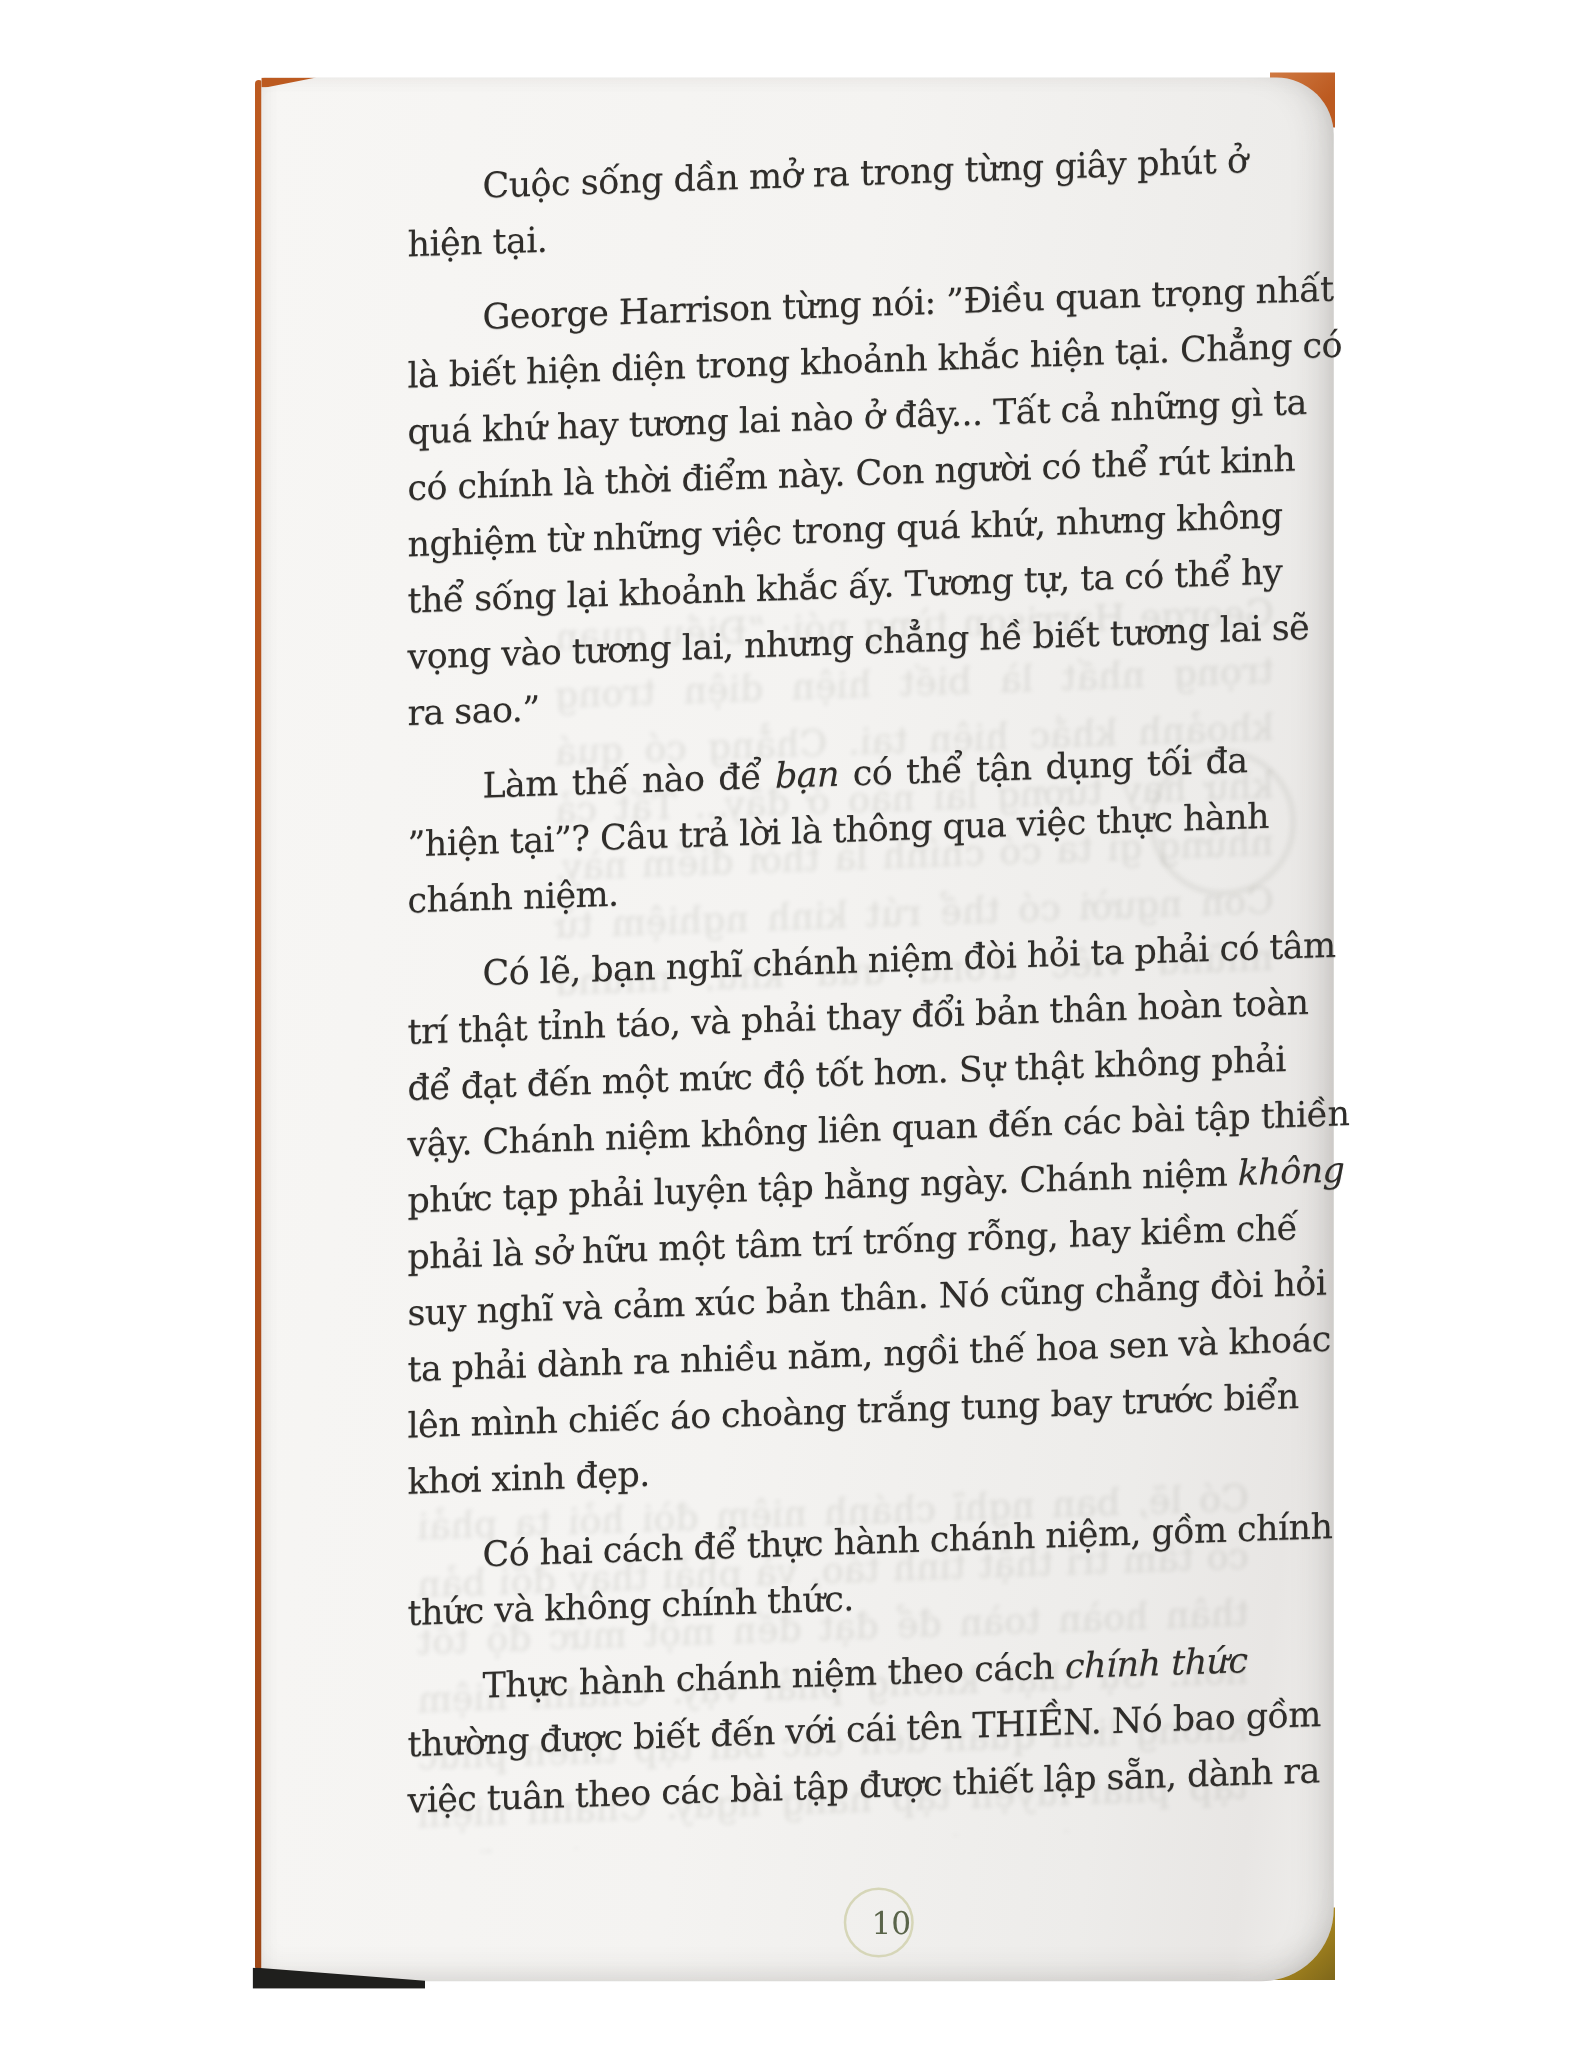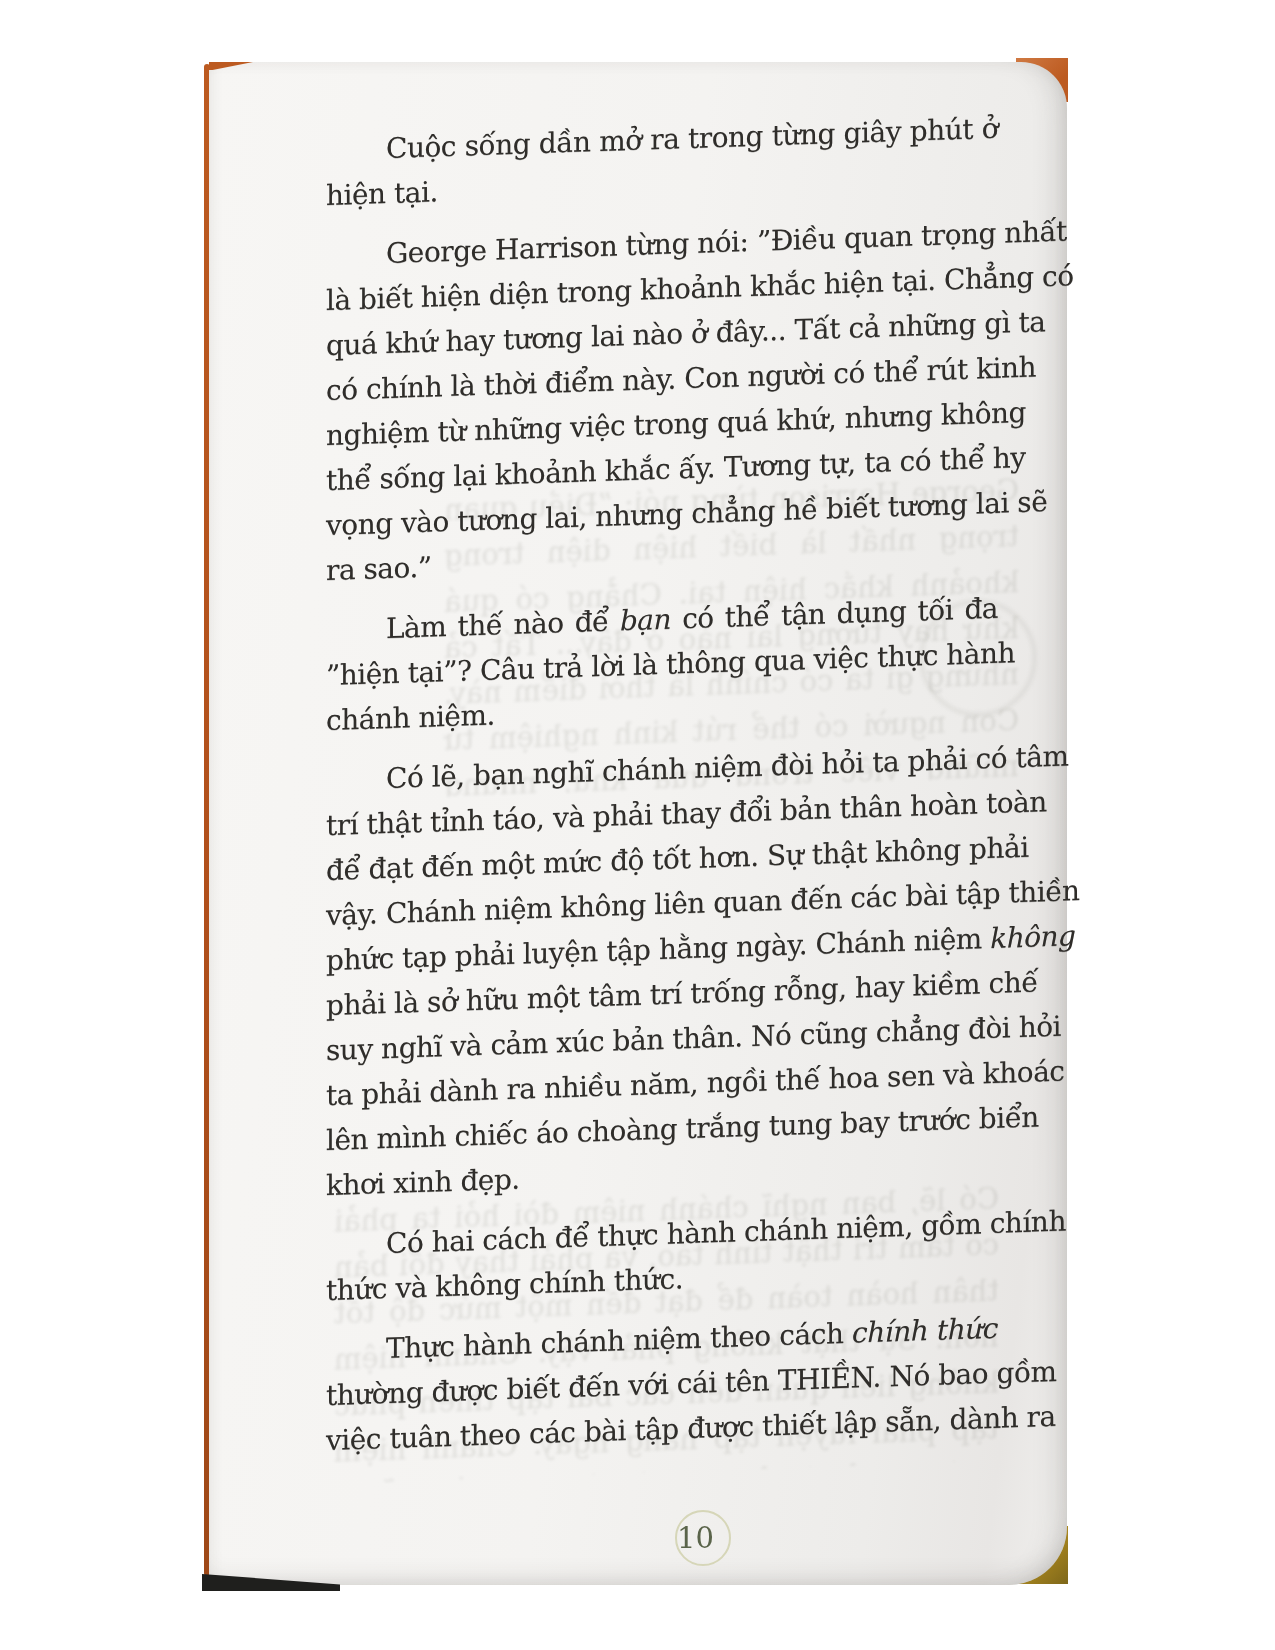--- a/index.html
+++ b/index.html
@@ -90,23 +90,23 @@
   }
   .line.first { text-indent: 60px; }
   .line.last { text-align-last: left; }
   .it { font-style: italic; }
 
   
   .page-number {
     position: absolute; left: 466px; top: 1448px; width: 52px; height: 52px;
     border: 2px solid var(--ring, #d6d6b8);
     border-radius: 50%;
-    display: flex; align-items: center; justify-content: flex-start;
+    display: flex; align-items: center; justify-content: flex-end;
     color: var(--page-number-color, #5a644a);
-    font-size: 29px;
+    font-size: 25px;
   }
 </style>
 </head>
 <body>
 
 <div id="stage">
   <div class="cover-edge-left"></div>
   <div class="corner-tr"></div>
   <div class="corner-br"></div>
 

